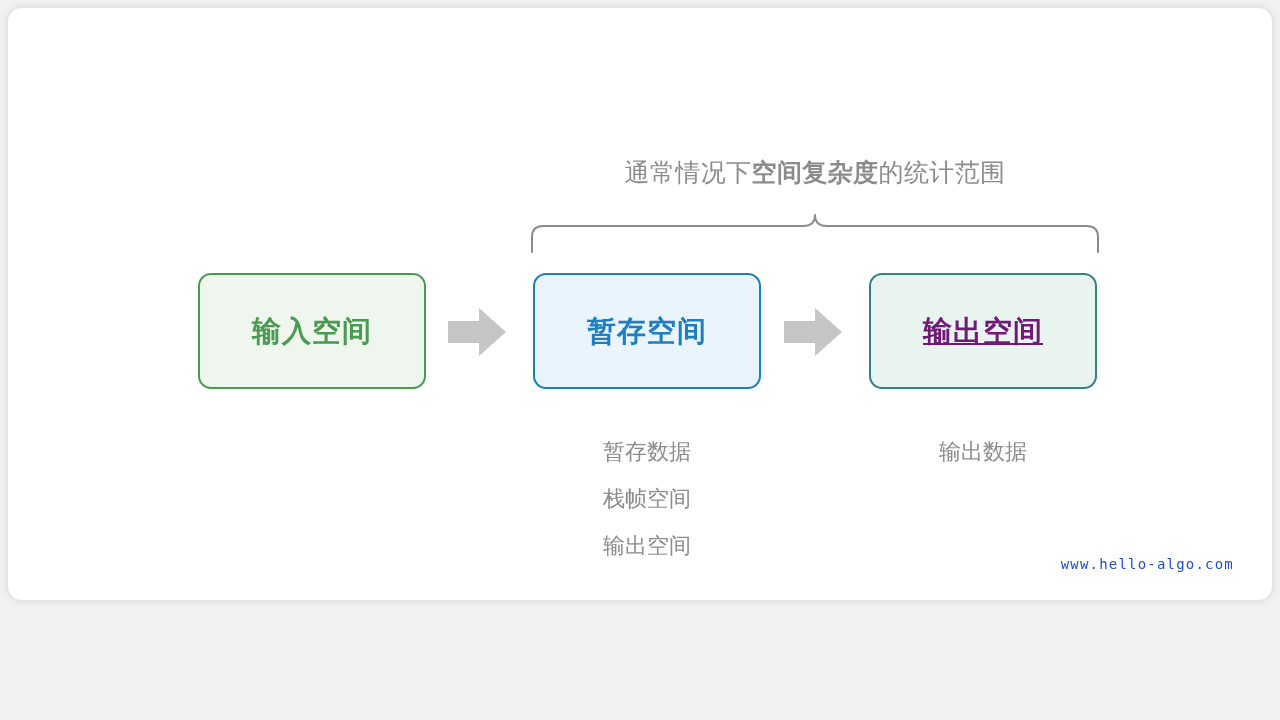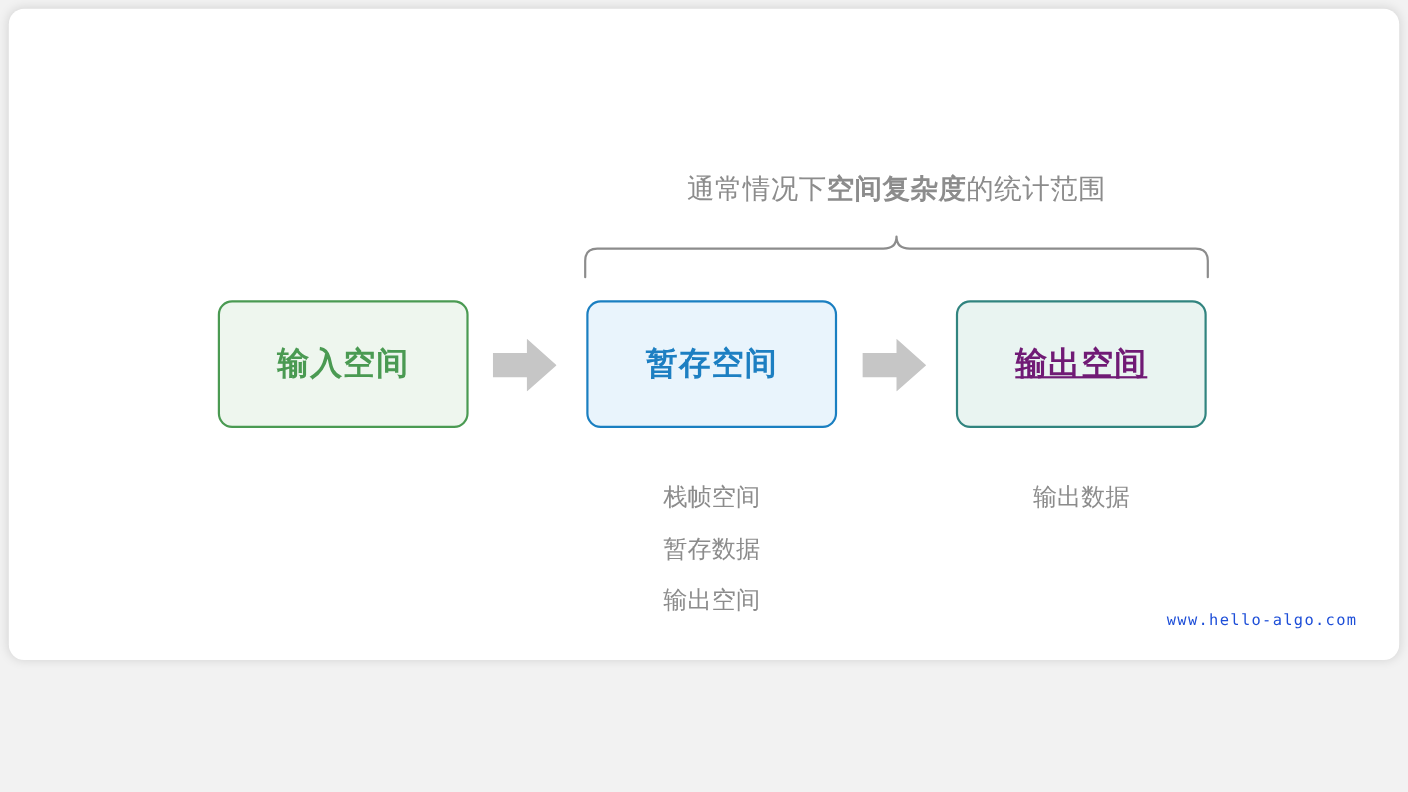--- a/index.html
+++ b/index.html
@@ -173,22 +173,22 @@
           <polygon points="0,13 31,13 31,0 58,24 31,48 31,35 0,35" fill="#c6c6c6"></polygon>
         </svg>
       </div>
 
       <div class="box box-output">
         <span class="box-label">输出空间</span>
       </div>
 
 
       <div class="sub sub-temp">
+        <div>暂存数据</div>
         <div>栈帧空间</div>
-        <div>暂存数据</div>
         <div>输出空间</div>
       </div>
 
       <div class="sub sub-output">
         <div>输出数据</div>
       </div>
 
     </div>
 
     <div class="watermark">www.hello-algo.com</div>

